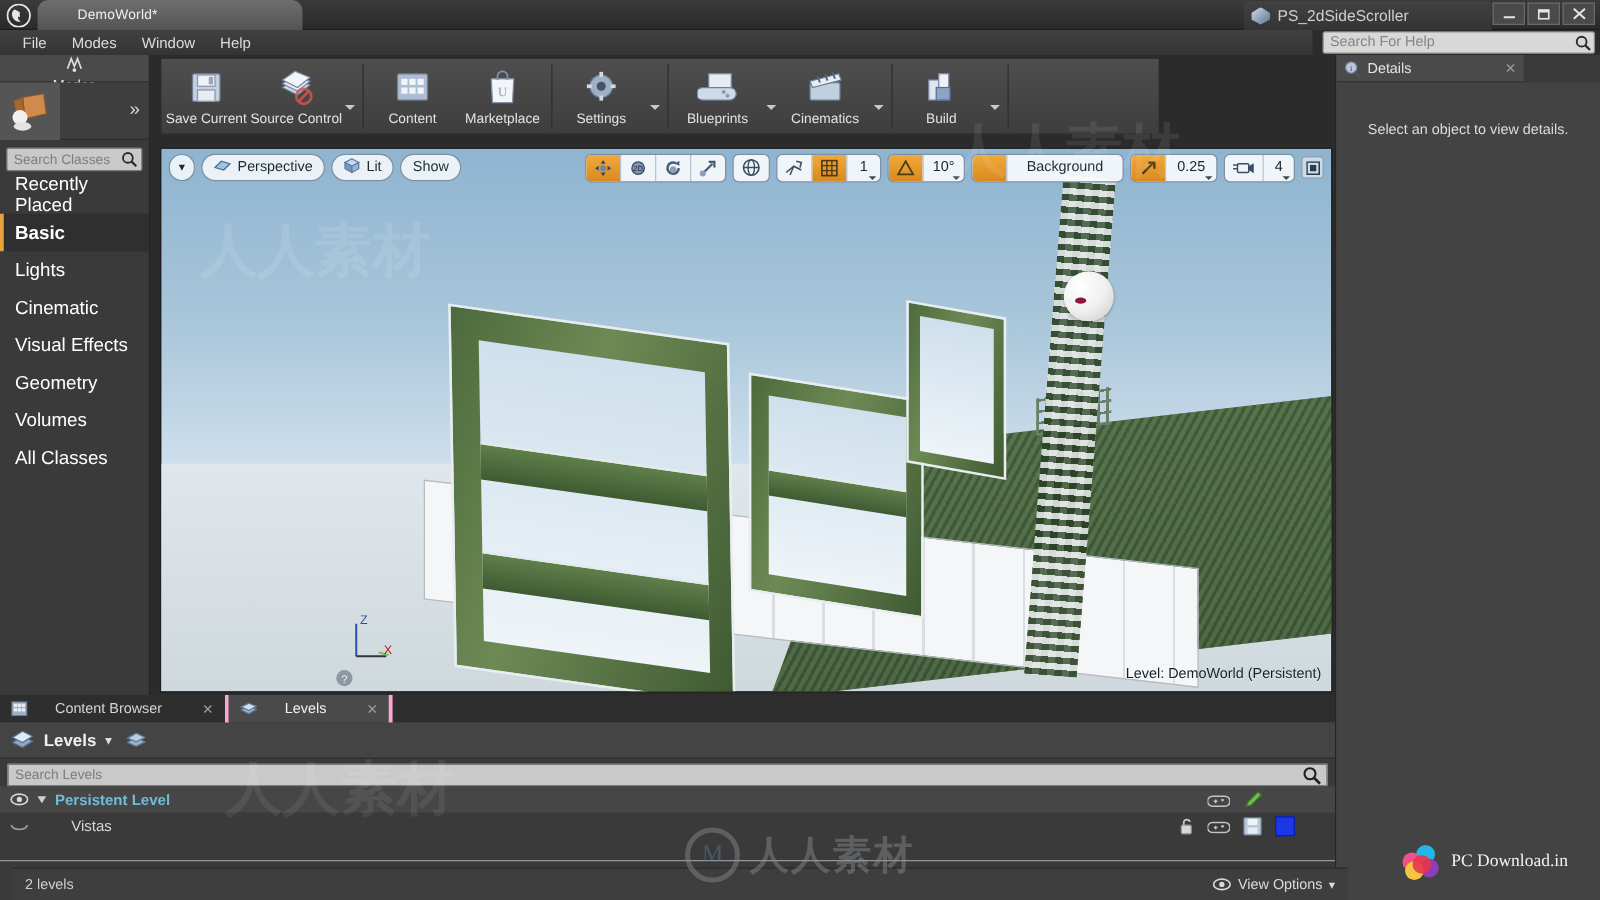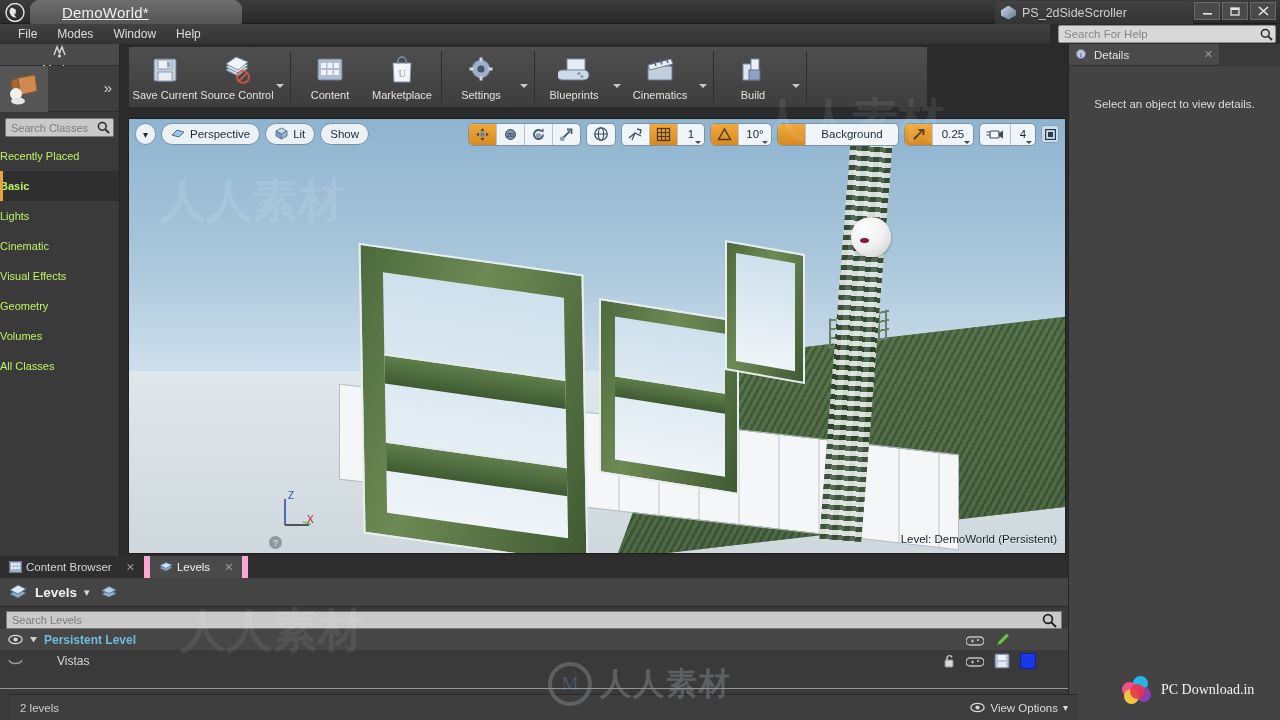--- a/index.html
+++ b/index.html
@@ -24,21 +24,21 @@
     display: flex; align-items: center; justify-content: center;
     color: #e8e8e8; font-size: 17px; font-family: "Liberation Serif", serif;
   }
   .doc-tab {
     position: absolute; left: 30px; top: 0; height: 24px; width: 212px;
     background: linear-gradient(to bottom, #6e6e6e, #545454);
     border-radius: 9px 9px 0 0;
     display: flex; align-items: center;
   }
   .doc-tab-label {
-    font-size: 15px; color: #f0f0f0; padding-left: 32px; letter-spacing: .2px; text-decoration: underline;
+    font-size: 11px; color: #f0f0f0; padding-left: 32px; letter-spacing: .2px;
   }
   .proj-tab {
     position: absolute; left: 995px; top: 1px; height: 23px; width: 198px;
     background: linear-gradient(to bottom, #414141, #343434);
     border-radius: 4px 4px 0 0;
     display: flex; align-items: center; gap: 6px; padding-left: 6px;
   }
   .proj-icon {
     width: 15px; height: 14px;
     background: linear-gradient(135deg, #cfd9e6 0%, #8fa2bb 55%, #5f7390 100%);
@@ -117,22 +117,22 @@
     align-items: center; justify-content: center;
   }
   .chev-dbl { position: absolute; right: 7px; top: 13px; color: #d5d5d5; font-size: 15px; }
   .search-classes {
     margin: 6px 5px 4px 5px; height: 19px; background: #c9c9c9;
     border: 1px solid #7a7a7a; border-radius: 2px; display: flex; align-items: center;
   }
   .search-classes .sc-text { font-size: 11px; color: #7e7e7e; padding-left: 5px; flex: 1; overflow: hidden; white-space: nowrap; }
   .cat-list { margin-top: 2px; }
   .cat-item {
-    height: 30px; display: flex; align-items: center; 
-    font-size: 11px; color: #bef264; position: relative; cursor: default;
+    height: 30px; display: flex; align-items: center; padding-left: 12px;
+    font-size: 15px; color: #ffffff; position: relative; cursor: default;
   }
   .cat-item.selected { background: #2f2f2f; font-weight: bold; }
   .cat-item.selected::before {
     content: ""; position: absolute; left: 0; top: 0; width: 3px; height: 100%;
     background: #e8a33d;
   }
 
   
   .viewport {
     position: absolute; left: 128px; top: 118px; width: 938px; height: 436px;
@@ -238,22 +238,22 @@
     text-align: center; font-size: 11.5px; color: #dcdcdc; padding-top: 32px;
   }
 
   
   .bottom-panel {
     position: absolute; left: 0; top: 556px; width: 1068px; height: 164px;
     background: #3a3a3a;
   }
   .bp-tabrow { height: 22px; background: #2e2e2e; display: flex; align-items: stretch; }
   .bp-tab {
-    display: flex; align-items: center; gap: 4px; padding: 0 9px;
-    font-size: 11.5px; color: #d5d5d5; border-right: 6px solid #f9a8d4; cursor: default;
+    display: flex; align-items: center; gap: 22px; padding: 0 9px;
+    font-size: 11.5px; color: #d5d5d5; border-right: 3px solid #f9a8d4; cursor: default;
   }
   .bp-tab.active { background: #4a4a4a; color: #f2f2f2; }
   .bp-header {
     height: 29px; background: #444; display: flex; align-items: center;
     padding: 0 8px; gap: 7px; border-bottom: 1px solid #2c2c2c;
   }
   .bp-header-title { font-size: 13.5px; font-weight: bold; color: #f0f0f0; }
   .levels-search {
     margin: 4px 6px 0 6px; height: 18px; background: #c9c9c9;
     border: 1px solid #7a7a7a; display: flex; align-items: center;

